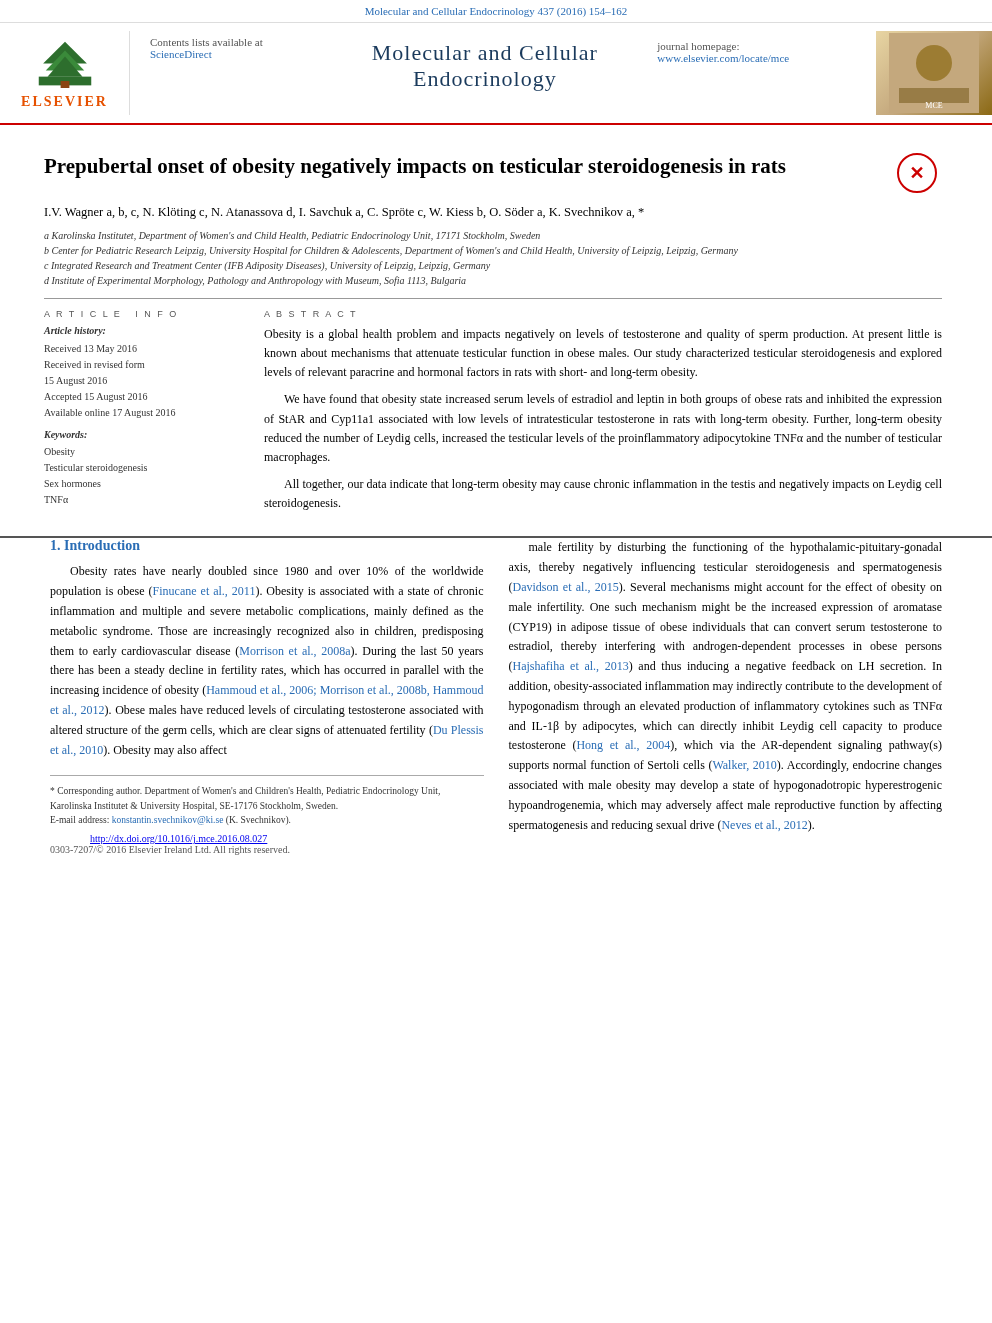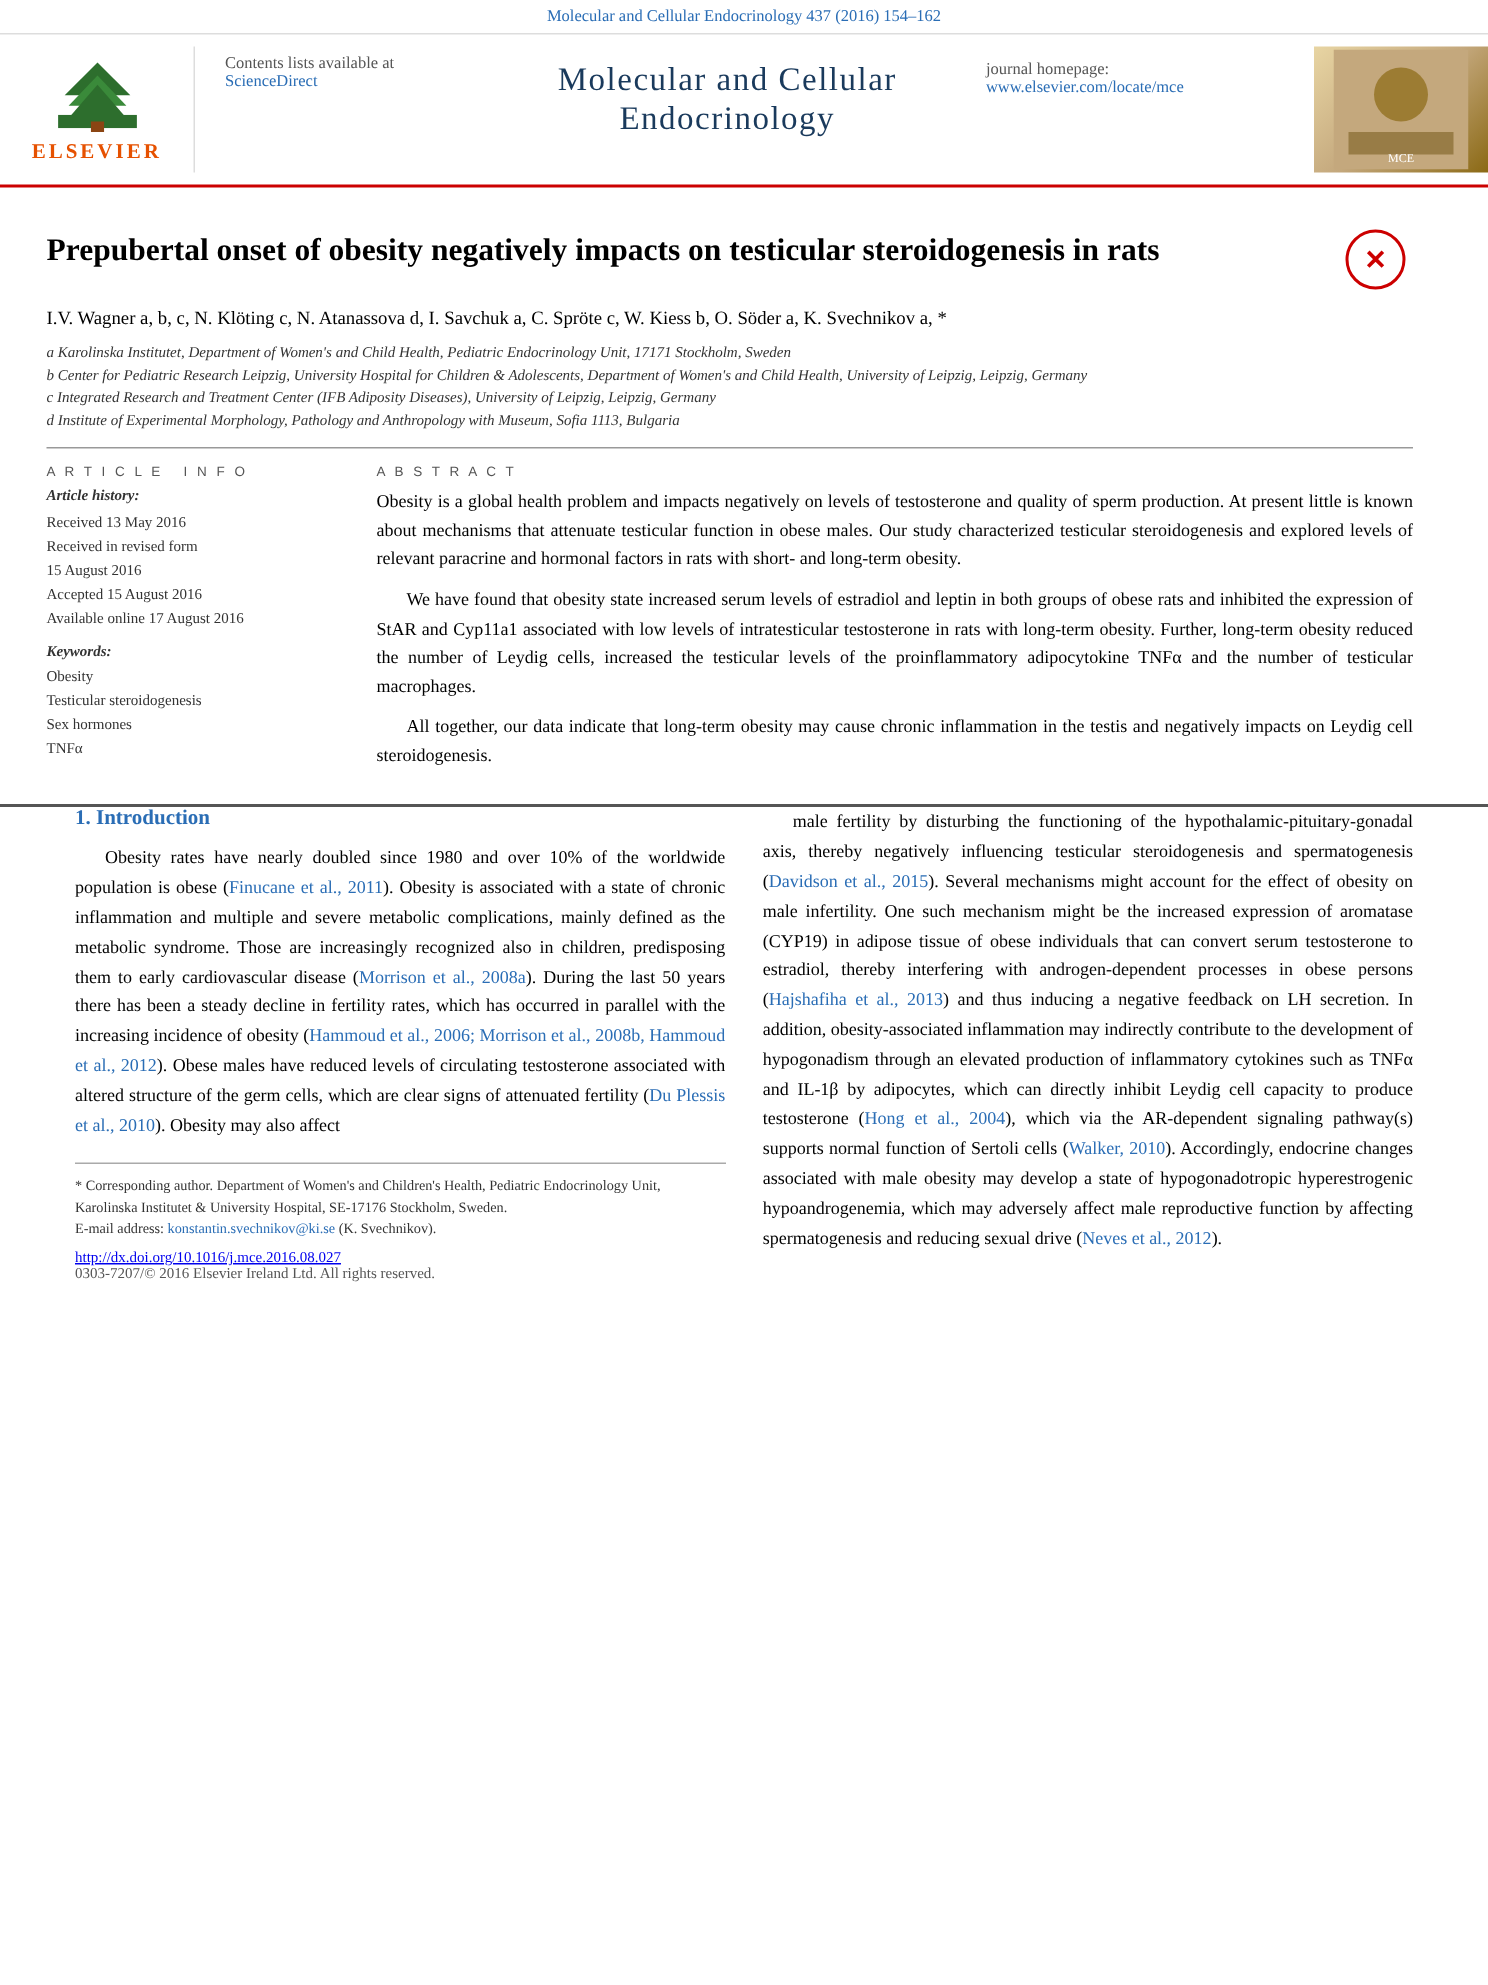--- a/index.html
+++ b/index.html
@@ -71,21 +71,21 @@
       text-decoration: none;
     }
     .right-image-placeholder {
       width: 116px;
       background: linear-gradient(135deg, #e8d5a3, #c4a87d, #8b6914);
       display: flex;
       align-items: center;
       justify-content: center;
     }
     .article-content {
-      padding: 10px 50px 10px 31px;
+      padding: 10px 50px 10px 44px;
     }
     .article-title-section {
       display: flex;
       align-items: flex-start;
       margin: 18px 0 10px;
     }
     .article-title {
       flex: 1;
       font-size: 21px;
       font-weight: bold;
@@ -232,20 +232,21 @@
       margin-top: 15px;
       padding-top: 8px;
       font-size: 9.5px;
       color: #333;
       line-height: 1.5;
     }
     .doi-line {
       font-size: 10px;
       color: #2a6db5;
       margin-top: 6px;
+      margin-left: 40px;
     }
     .issn-line {
       font-size: 10px;
       color: #555;
     }
     .top-journal-ref {
       background: #fff;
       text-align: center;
       padding: 5px;
       font-size: 11px;

